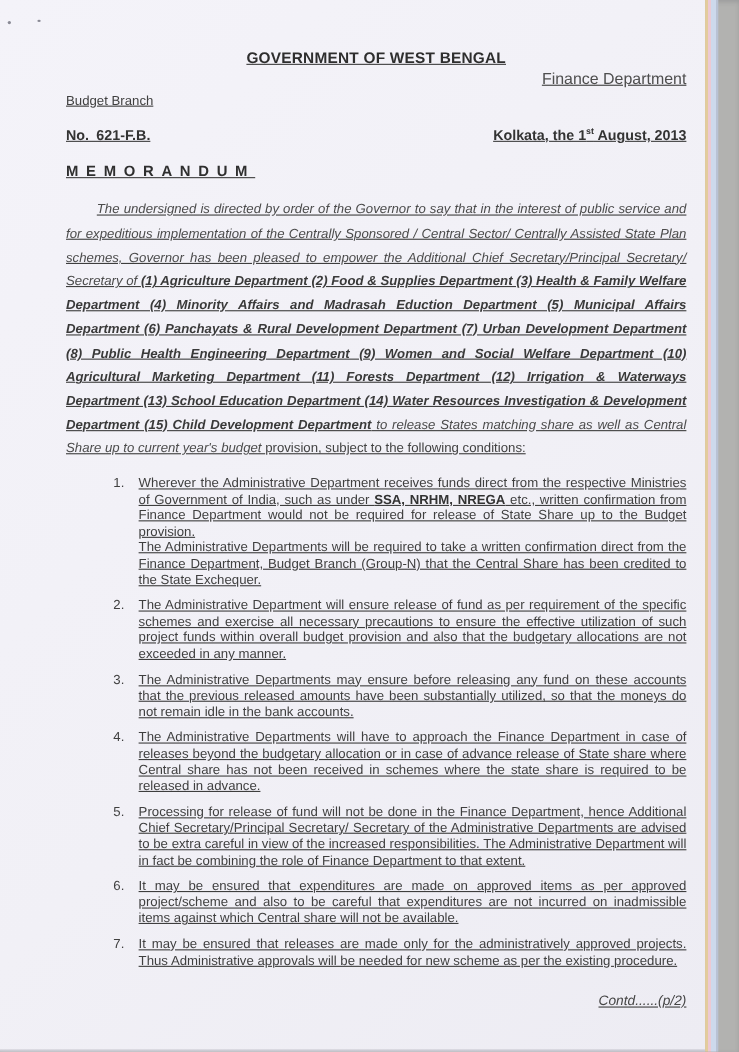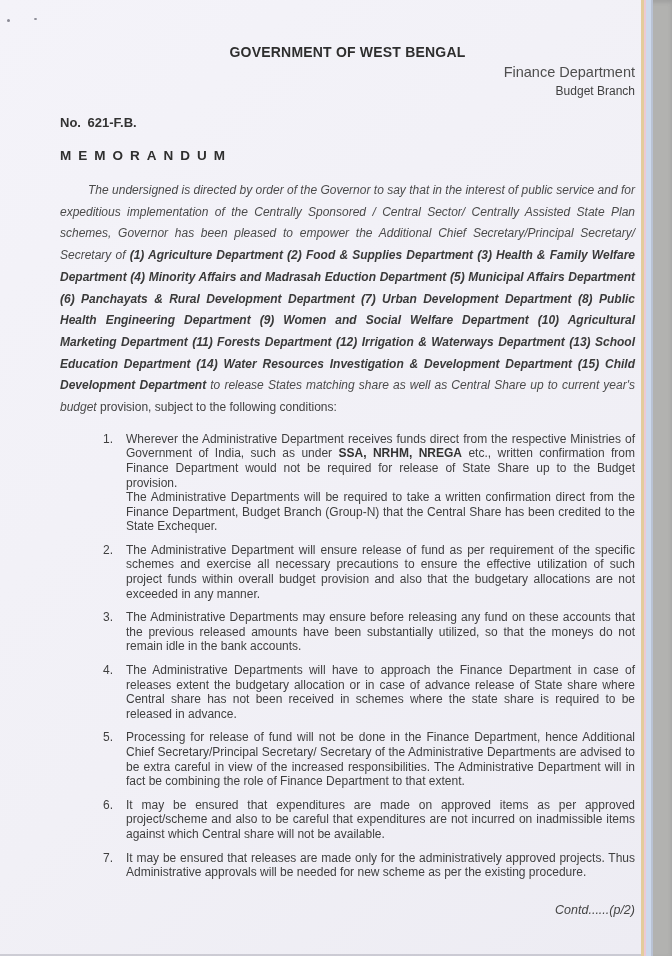--- a/index.html
+++ b/index.html
@@ -33,27 +33,28 @@
       #cdd9ec 5px, #cdd9ec 10px,
       #b9c2d4 10px, #b9c2d4 12px);
   }
   .speck { position: absolute; background: #8a8a95; border-radius: 50%; }
   .speck1 { left: 7px;  top: 19px; width: 3px; height: 3px; }
   .speck2 { left: 34px; top: 18px; width: 3px; height: 2px; }
 
   .content {
     position: absolute; left: 0; top: 0;
     width: 641px; height: 956px;
-    padding: 44px 6px 0 60px;
+    padding: 44px 17px 0 60px;
     box-sizing: border-box;
     color: #3e3e3e;
+    text-decoration: underline;
   }
   .org   { text-align: center; font-weight: bold; font-size: 14px; line-height: 16px; color: #2e2e2e; letter-spacing: 0.2px; }
   .dept  { text-align: right; font-size: 14.5px; line-height: 20px; color: #4e4e4e; margin-top: 2px; }
-  .branch{ text-align: right; font-size: 12px; line-height: 15px; color: #3f3f3f; margin-top: 2px; }
+  .branch{ text-align: left; font-size: 12px; line-height: 15px; color: #3f3f3f; margin-top: 2px; }
 
   .ref-row {
     display: flex; justify-content: space-between; align-items: baseline;
     margin-top: 16px; font-weight: bold; font-size: 13px; color: #333; gap: 34px;
   }
   .memo-no { word-spacing: 3px; }
   .place-date sup { font-size: 8px; vertical-align: super; }
 
   .memo-title {
     font-weight: bold; font-size: 13.5px;
@@ -93,20 +94,21 @@
     <div class="speck speck2"></div>
 
     <div class="content">
 
       <div class="org">GOVERNMENT OF WEST BENGAL</div>
       <div class="dept">Finance Department</div>
       <div class="branch">Budget Branch</div>
 
       <div class="ref-row">
         <span class="memo-no">No. 621-F.B.</span>
+        <span class="place-date"><span>Kolkata, the 1</span><sup>st</sup><span> August, 2013</span></span>
       </div>
 
       <div class="memo-title">MEMORANDUM</div>
 
       <p class="intro"><span class="it">The undersigned is directed by order of the Governor to say that in the interest of public service and for expeditious implementation of the Centrally Sponsored / Central Sector/ Centrally Assisted State Plan schemes, Governor has been pleased to empower the Additional Chief Secretary/Principal Secretary/ Secretary of </span><span class="bi">(1) Agriculture Department (2) Food &amp; Supplies Department (3) Health &amp; Family Welfare  Department (4) Minority Affairs and Madrasah Eduction Department (5) Municipal Affairs Department (6) Panchayats &amp; Rural Development Department (7) Urban Development Department (8) Public Health Engineering Department (9) Women and Social Welfare Department (10) Agricultural Marketing Department (11) Forests Department (12) Irrigation &amp; Waterways Department (13) School Education Department (14) Water Resources Investigation &amp; Development Department (15) Child Development Department</span><span class="it"> to release States matching share as well as Central Share up to current year's budget </span><span class="reg">provision, subject to the following conditions:</span></p>
 
       <ol class="conds">
         <li>
           <span class="num">1.</span>
           <div class="txt">
@@ -122,21 +124,21 @@
         </li>
         <li>
           <span class="num">3.</span>
           <div class="txt">
               <div>The Administrative Departments may ensure before releasing any fund on these accounts that the previous released amounts have been substantially utilized, so that the moneys do not remain idle in the bank accounts.</div>
             </div>
         </li>
         <li>
           <span class="num">4.</span>
           <div class="txt">
-              <div>The Administrative Departments will have to approach the Finance Department in case of releases extent the budgetary allocation or in case of advance release of State share where Central share has not been received in schemes where the state share is required to be released in advance.</div>
+              <div>The Administrative Departments will have to approach the Finance Department in case of releases beyond the budgetary allocation or in case of advance release of State share where Central share has not been received in schemes where the state share is required to be released in advance.</div>
             </div>
         </li>
         <li>
           <span class="num">5.</span>
           <div class="txt">
               <div>Processing for release of fund will not be done in the Finance Department, hence Additional Chief Secretary/Principal Secretary/ Secretary of the Administrative Departments are advised to be extra careful in view of the increased responsibilities. The Administrative Department will in fact be combining the role of Finance Department to that extent.</div>
             </div>
         </li>
         <li>
           <span class="num">6.</span>

